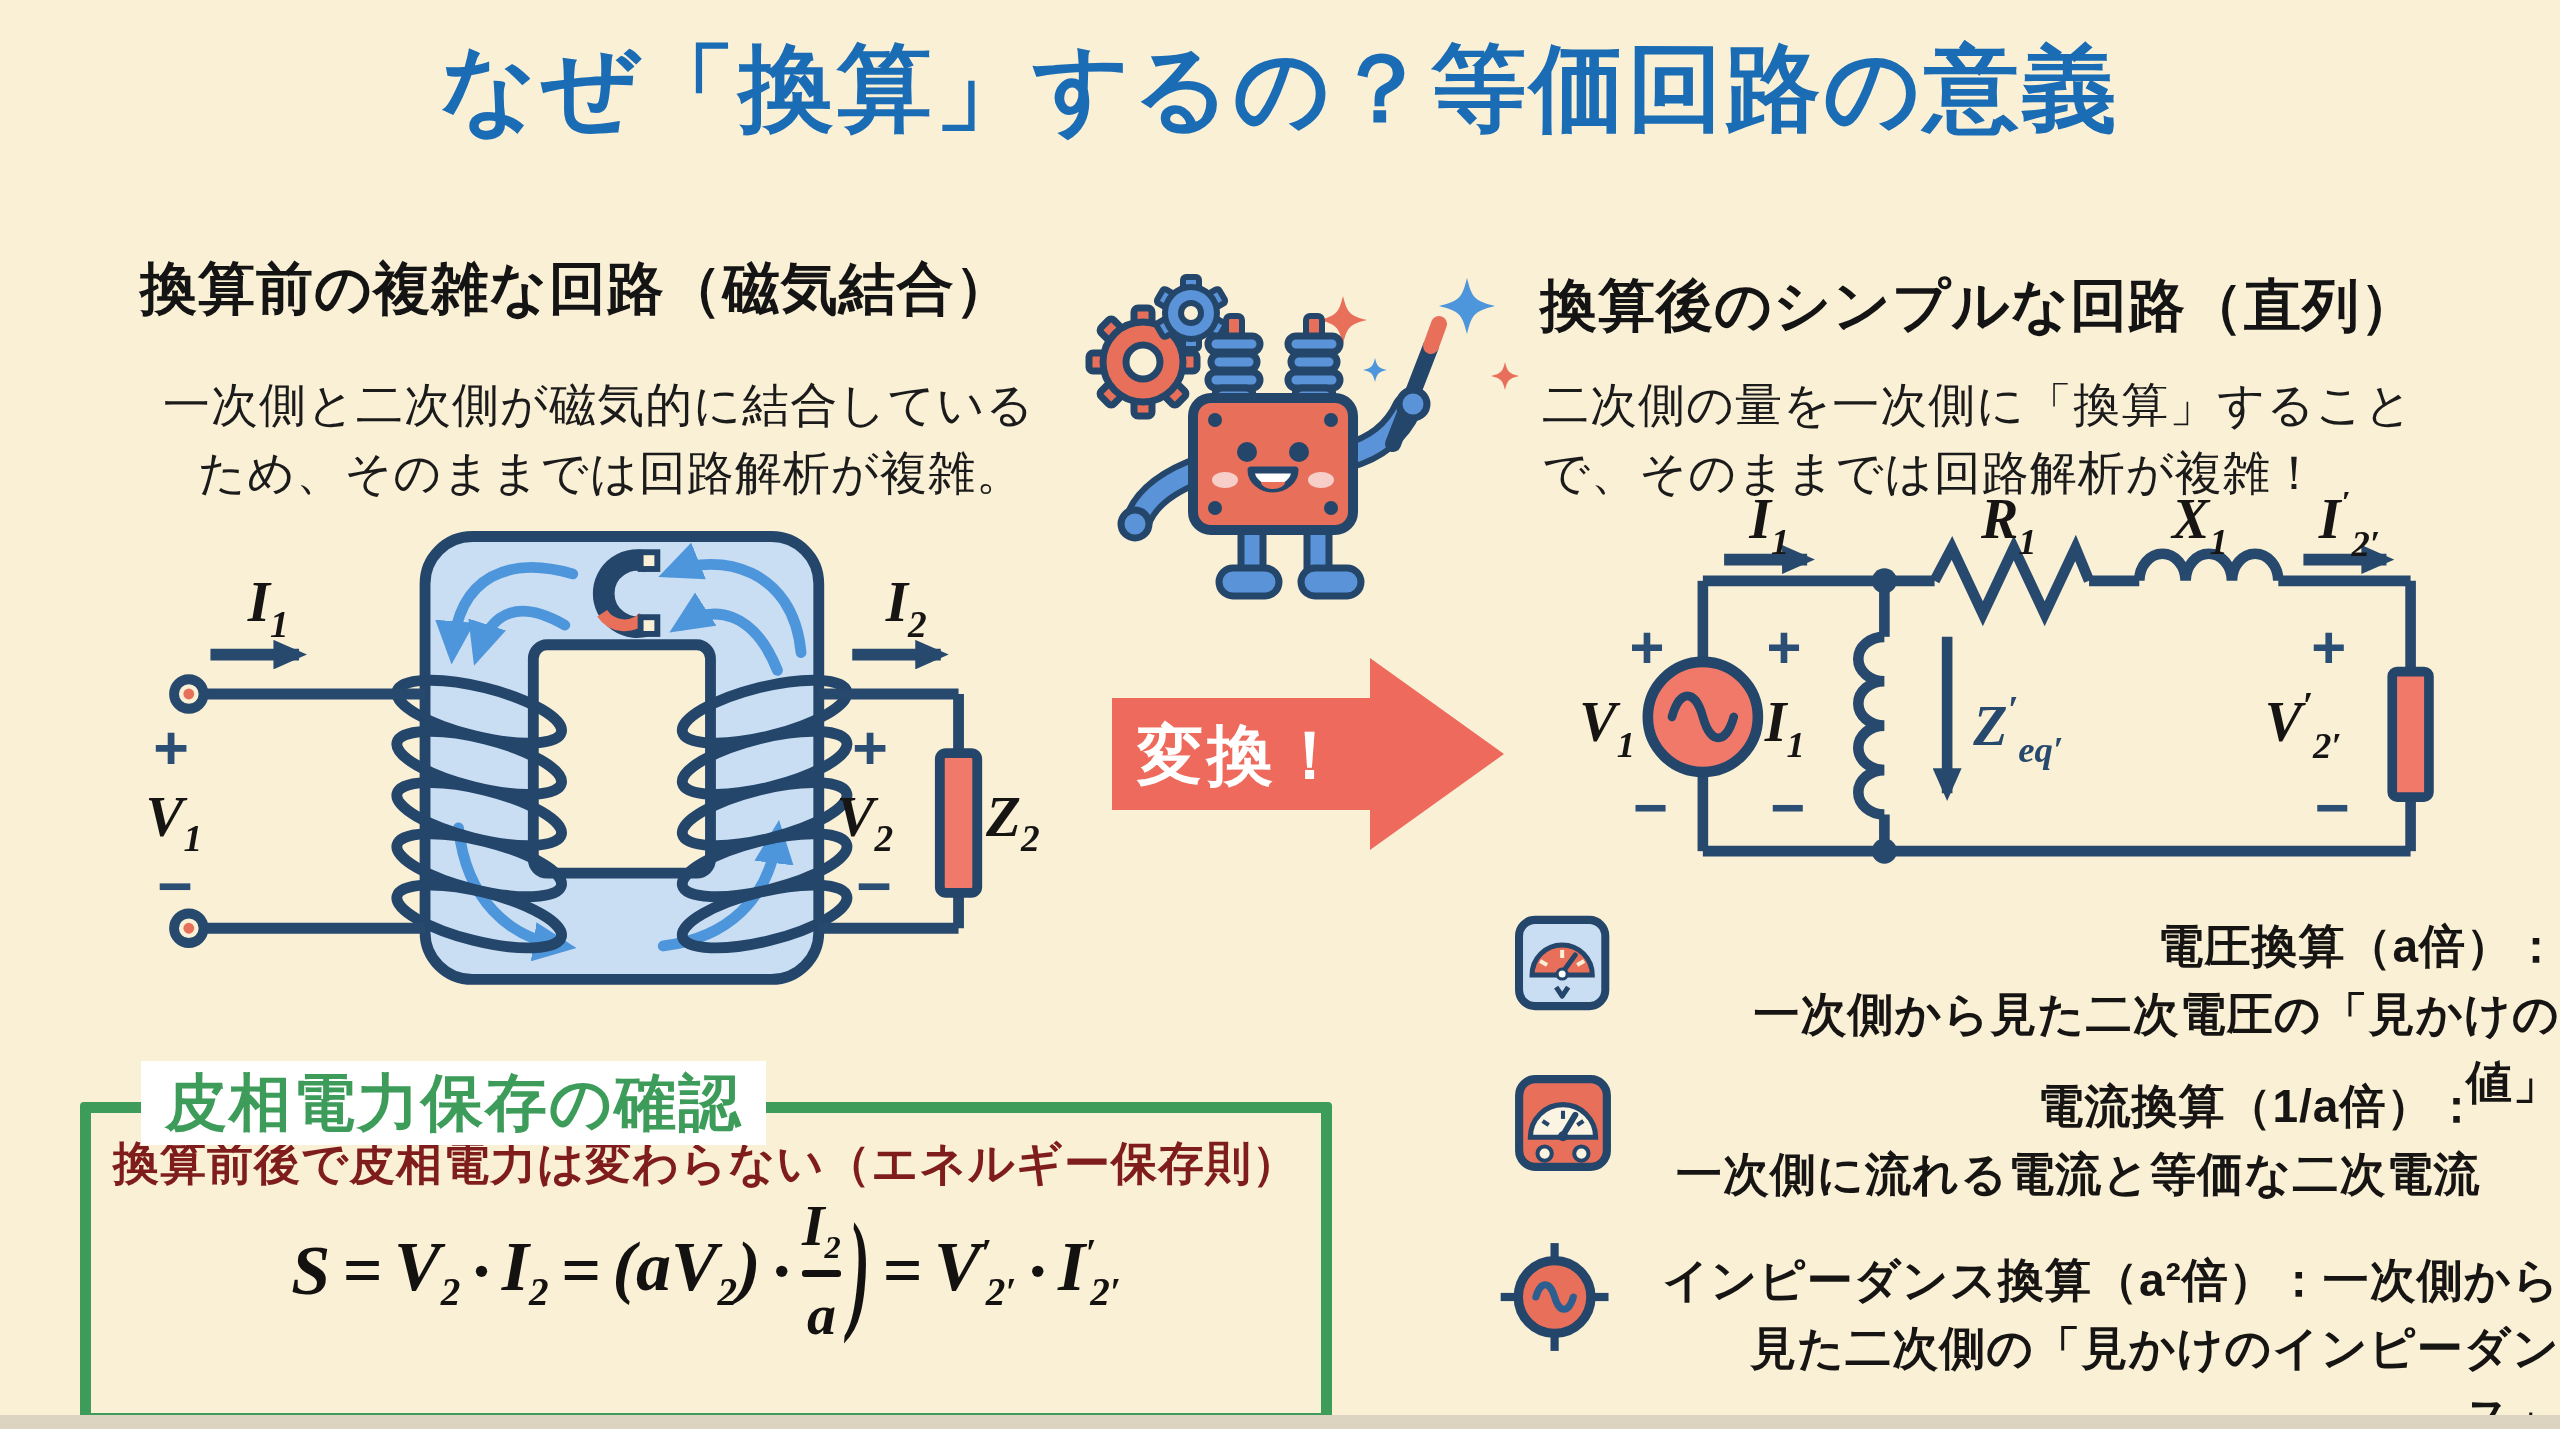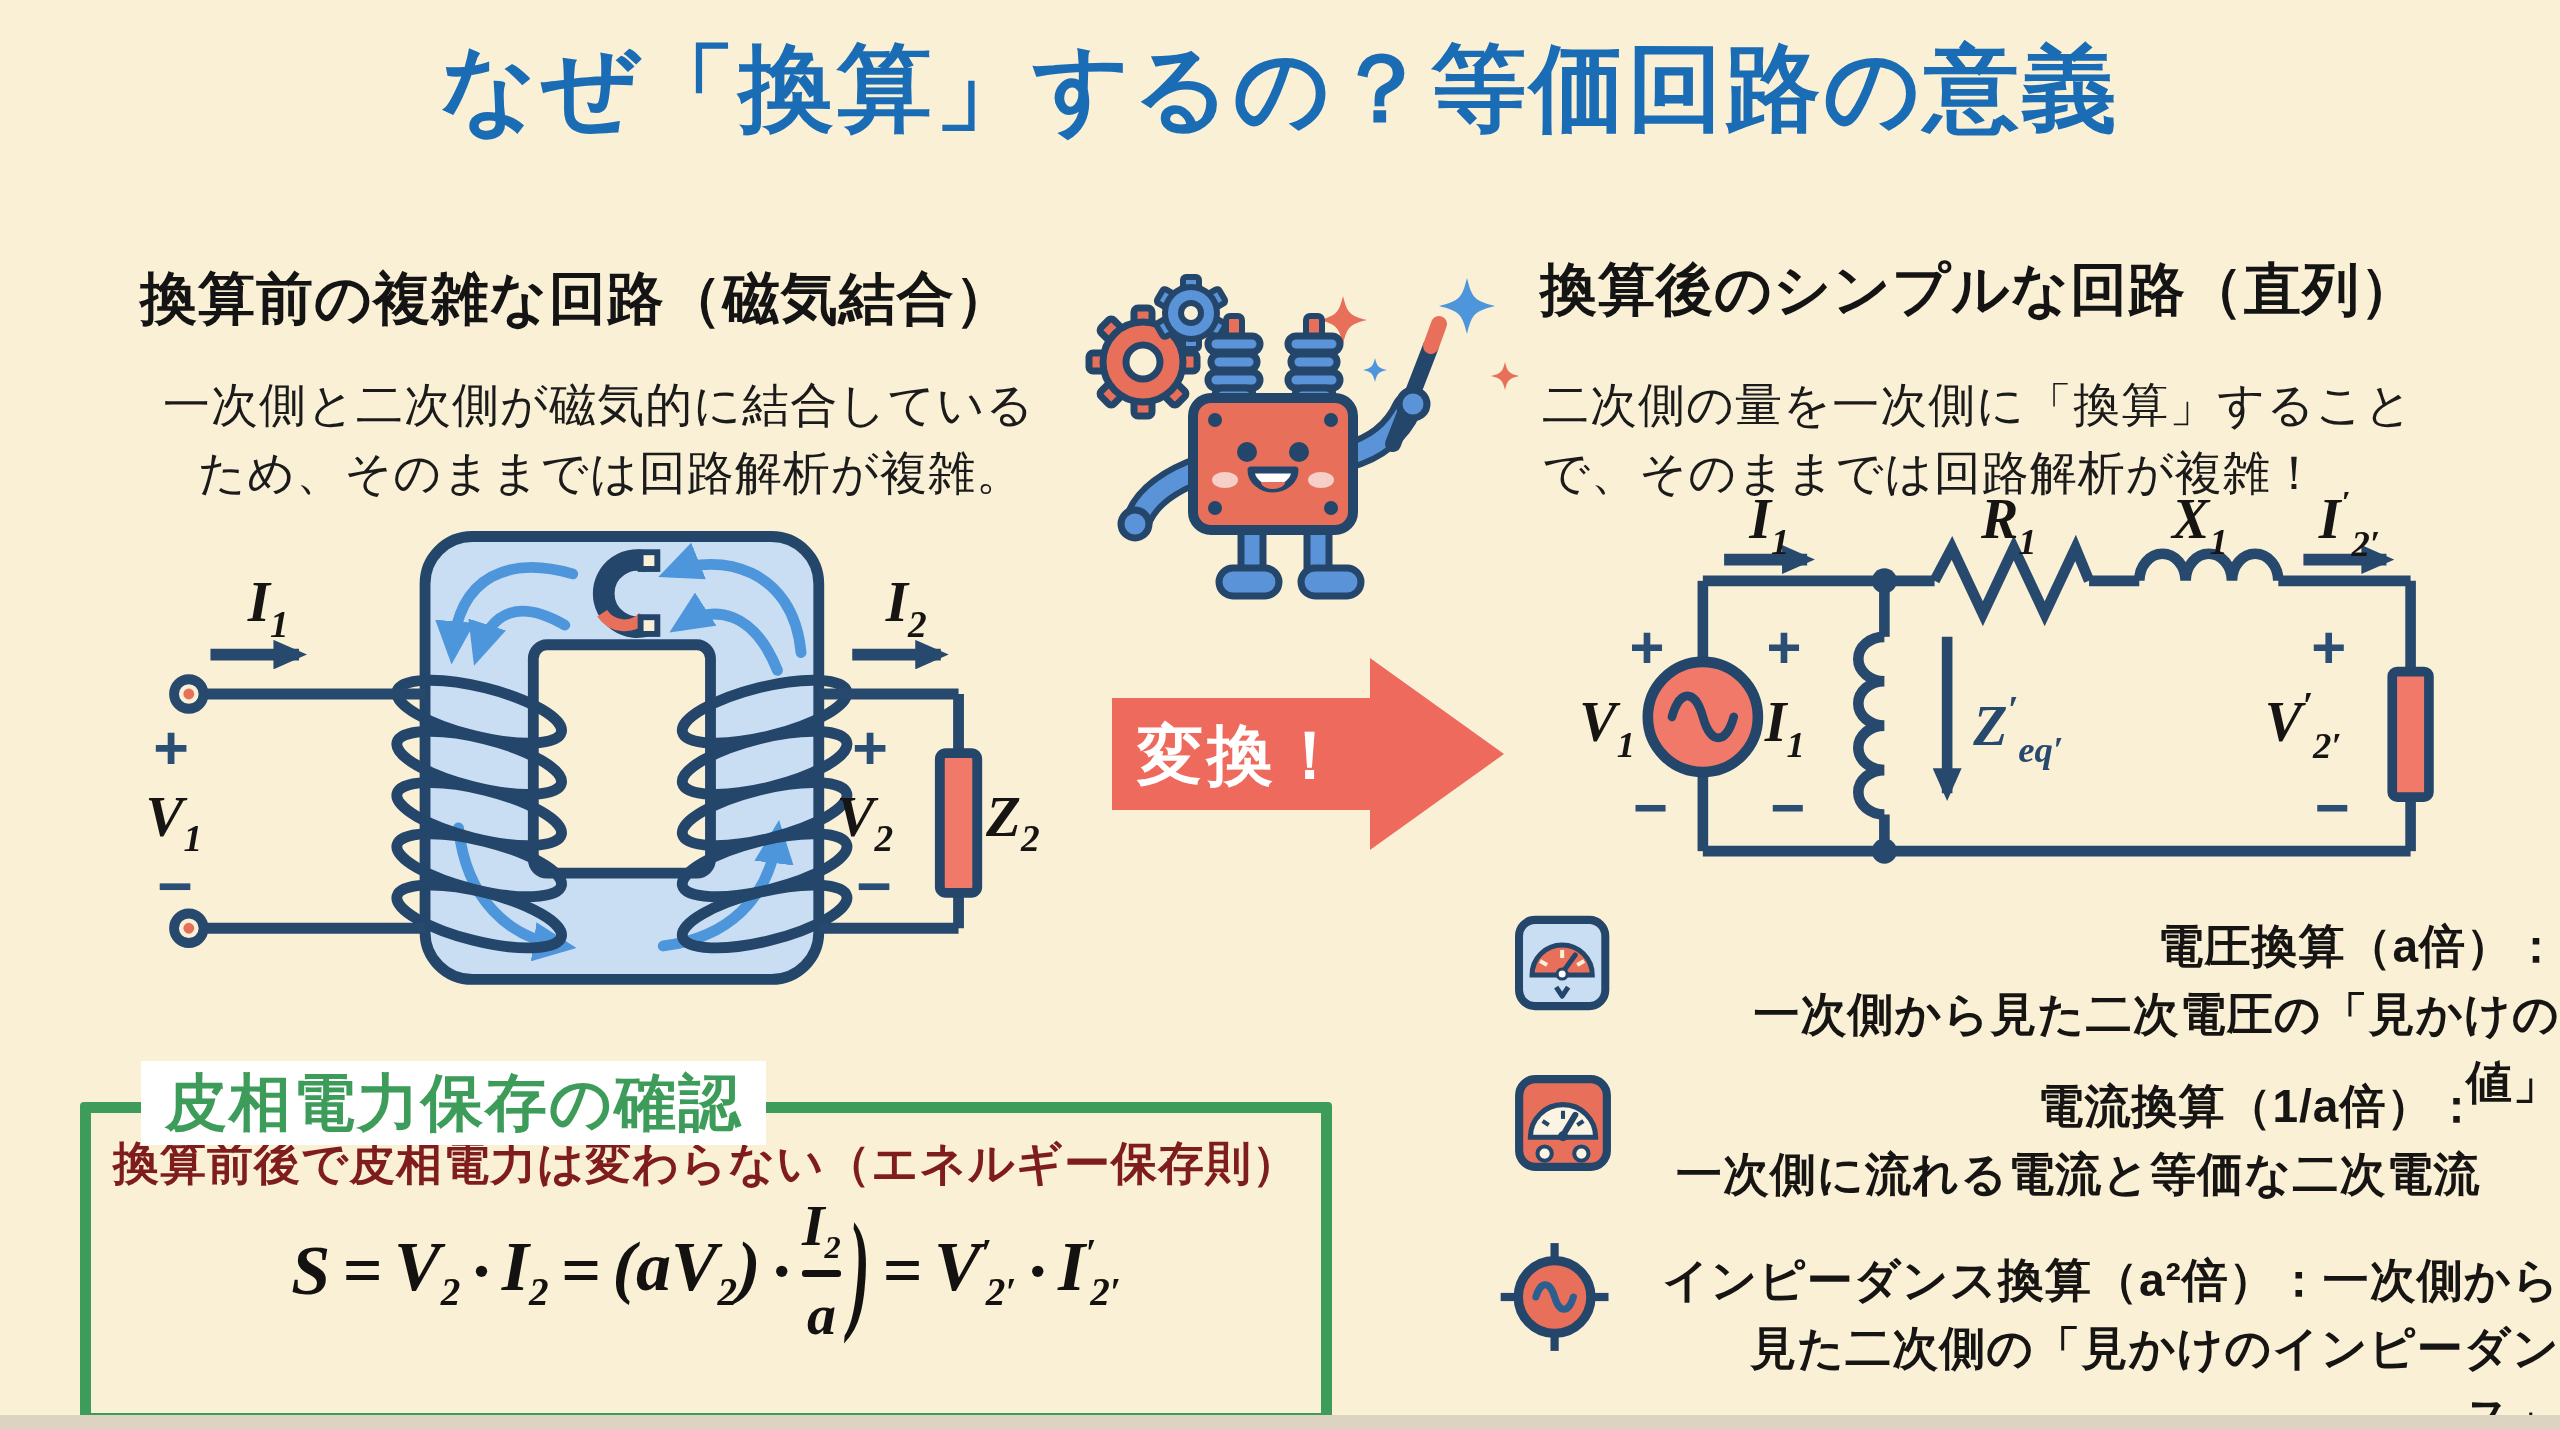--- a/index.html
+++ b/index.html
@@ -35,21 +35,21 @@
   .bigp{display:inline-block;font-size:64px;transform:scaleY(2.1);margin:0 0 0 -4px;font-weight:bold;}
   .bottom-strip{left:0;top:1415px;width:2560px;height:14px;background:#DCD4C0;}
 </style>
 </head>
 <body>
 
 <div class="canvas">
 
   <div class="abs page-title">なぜ「換算」するの？等価回路の意義</div>
 
-  <div class="abs sec-h" style="left:140px;top:261px;">換算前の複雑な回路（磁気結合）</div>
+  <div class="abs sec-h" style="left:140px;top:251px;">換算前の複雑な回路（磁気結合）</div>
   <div class="abs body-l" style="left:163px;top:374px;">一次側と二次側が磁気的に結合している</div>
   <div class="abs body-l" style="left:198px;top:442px;">ため、そのままでは回路解析が複雑。</div>
 
   <svg class="abs" style="left:112px;top:505px;" width="945" height="502" viewBox="0 0 960 510">
     <defs>
       <marker id="ahNav" markerUnits="userSpaceOnUse" markerWidth="34" markerHeight="30" refX="26" refY="15" orient="auto">
         <path d="M0,0 L34,15 L0,30 Z" fill="#27496D"></path>
       </marker>
       <marker id="ahFlux" markerUnits="userSpaceOnUse" markerWidth="44" markerHeight="40" refX="30" refY="20" orient="auto">
         <path d="M0,0 L44,20 L0,40 Z" fill="#4E96DB"></path>
@@ -206,21 +206,21 @@
       <path d="M176,212 a22,19 0 0 0 44,0 Z" fill="#FFFFFF" stroke="#24466A" stroke-width="7" stroke-linejoin="round"></path>
       <path d="M186,224 a12,7 0 0 0 24,0 Z" fill="#E8705A"></path>
     </g>
   </svg>
 
   <svg class="abs" style="left:1112px;top:652px;" width="392" height="208" viewBox="0 0 392 208">
     <polygon points="0,46 258,46 258,6 392,102 258,198 258,158 0,158" fill="#ED6A5C"></polygon>
     <text class="conv-text" x="130" y="126" text-anchor="middle">変換！</text>
   </svg>
 
-  <div class="abs sec-h" style="left:1540px;top:252px;">換算後のシンプルな回路（直列）</div>
+  <div class="abs sec-h" style="left:1540px;top:268px;">換算後のシンプルな回路（直列）</div>
   <div class="abs body-l" style="left:1542px;top:374px;">二次側の量を一次側に「換算」すること</div>
   <div class="abs body-l" style="left:1542px;top:442px;">で、そのままでは回路解析が複雑！</div>
 
   <svg class="abs" style="left:1548px;top:492px;" width="918" height="420" viewBox="0 0 950 435">
     <defs>
       <marker id="ahNav2" markerUnits="userSpaceOnUse" markerWidth="34" markerHeight="30" refX="26" refY="15" orient="auto">
         <path d="M0,0 L34,15 L0,30 Z" fill="#27496D"></path>
       </marker>
     </defs>
 

